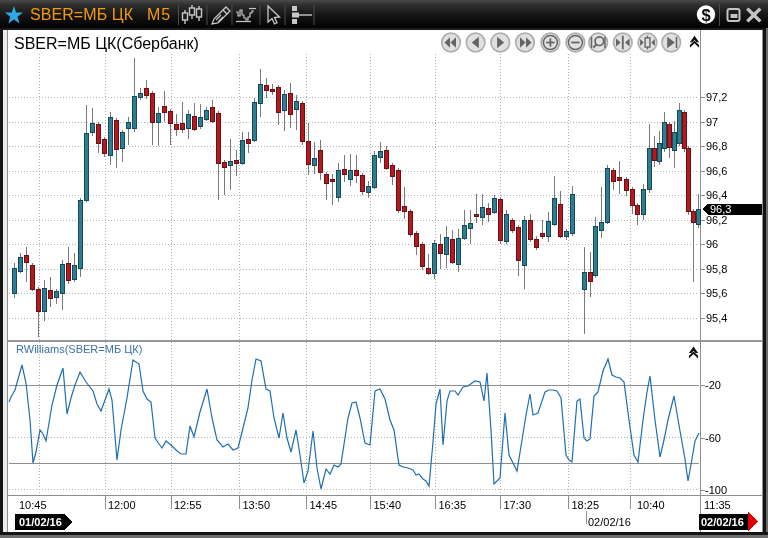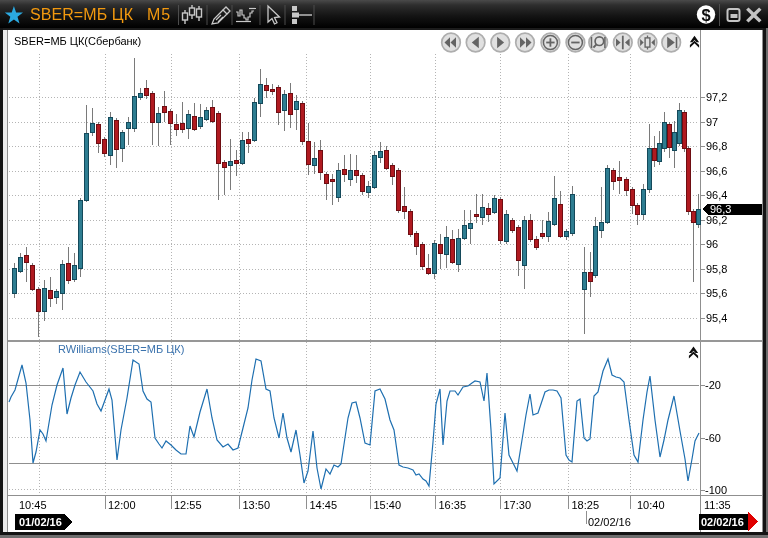--- a/index.html
+++ b/index.html
@@ -432,14 +432,14 @@
   </svg>
 <div class="fr" style="left:0;top:28px;width:768px;height:2px;background:#1b1b1b"></div>
 <div class="fr" style="left:0;top:28px;width:3px;height:510px;background:#141414"></div>
 <div class="fr" style="left:3px;top:30px;width:4px;height:502px;background:#ececec"></div>
 <div class="fr" style="left:7px;top:30px;width:1px;height:502px;background:#909090"></div>
 <div class="fr" style="left:762px;top:30px;width:1px;height:502px;background:#909090"></div>
 <div class="fr" style="left:763px;top:28px;width:3px;height:510px;background:#141414"></div>
 <div class="fr" style="left:766px;top:28px;width:2px;height:510px;background:#6e6e6e"></div>
 <div class="fr" style="left:0;top:532px;width:768px;height:3px;background:#141414"></div>
 <div class="fr" style="left:0;top:535px;width:768px;height:3px;background:#6e6e6e"></div>
-<div class="fr" style="left:14px;top:35px;font-size:11px;color:#000;">SBER=МБ ЦК(Сбербанк)</div>
-<div class="fr" style="left:16px;top:343px;font-size:11px;color:#3a72ad;margin-left:42px;">RWilliams(SBER=МБ ЦК)</div>
+<div class="fr" style="left:14px;top:35px;font-size:16px;color:#000;">SBER=МБ ЦК(Сбербанк)</div>
+<div class="fr" style="left:16px;top:343px;font-size:11px;color:#3a72ad;">RWilliams(SBER=МБ ЦК)</div>
 
 </body></html>

